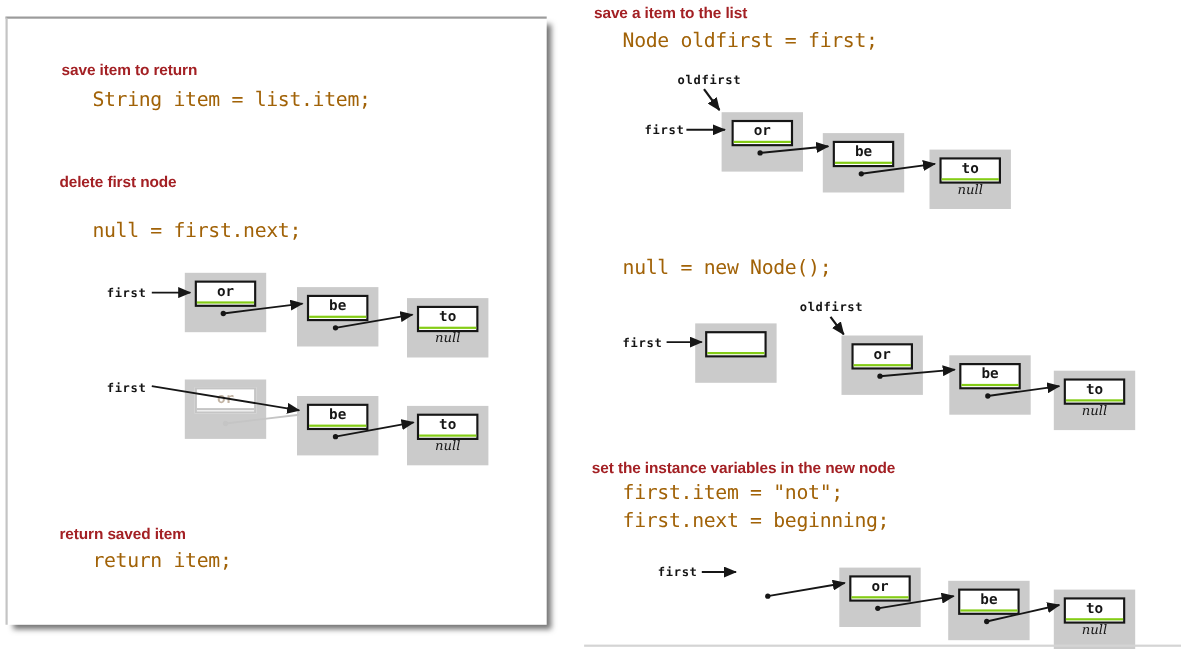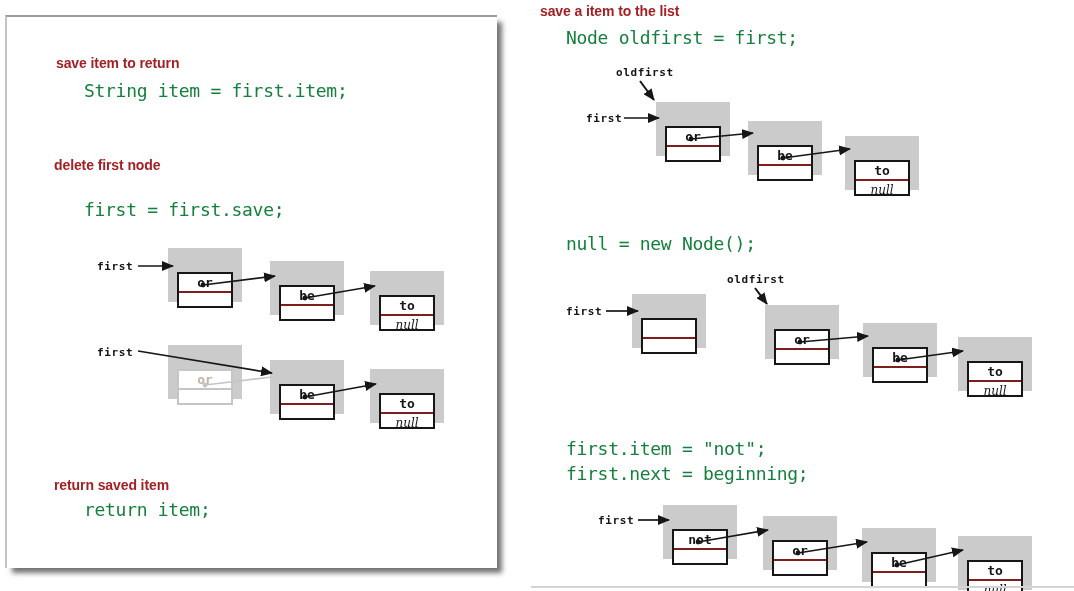--- a/index.html
+++ b/index.html
@@ -4,48 +4,48 @@
 <style>
   html,body{margin:0;padding:0;background:#ffffff;}
   .stage{position:relative;width:1074px;height:591px;background:#fff;overflow:hidden;
          font-family:"DejaVu Sans Mono",monospace;}
   .panel{position:absolute;left:5px;top:15px;width:490px;height:551px;background:#fff;
          border-top:2px solid #9b9b9b;border-left:2px solid #c4c4c4;
          box-shadow:6px 6px 5px -1px rgba(70,70,70,0.75);z-index:0;}
   .h{position:absolute;font-family:"Liberation Sans",sans-serif;font-weight:bold;
      font-size:14px;color:#a32024;white-space:nowrap;letter-spacing:-0.1px;z-index:1;}
   .code{position:absolute;font-family:"DejaVu Sans Mono",monospace;font-size:18px;
-        color:#15803d;white-space:pre;letter-spacing:-0.3px;z-index:1;}
+        color:#a16207;white-space:pre;letter-spacing:-0.3px;z-index:1;}
   .lbl{position:absolute;font-size:11px;font-weight:bold;letter-spacing:0.6px;
        color:#151515;white-space:nowrap;z-index:1;}
   .node{position:absolute;width:74px;height:54px;background:#cbcbcb;z-index:1;}
-  .nbox{position:absolute;left:9px;top:24px;width:56px;height:36px;background:#fff;
+  .nbox{position:absolute;left:9px;top:7px;width:56px;height:24px;background:#fff;
         border:2px solid #161616;box-sizing:border-box;}
   .ncell{height:17px;line-height:17px;text-align:center;font-size:13px;font-weight:bold;
          color:#161616;overflow:hidden;}
-  .nbot{border-top:2px solid #7f1d1d;}
+  .nbot{border-top:2px solid #84cc16;}
   .null-text{font-family:"DejaVu Serif",serif;font-style:italic;font-weight:normal;font-size:12px;}
   .node.faded .nbox{border-color:#c5c5c5;}
   .node.faded .ncell{color:#c2b4a4;}
   .node.faded .nbot{border-top-color:#c5c5c5;}
   .arrows{position:absolute;left:0;top:0;z-index:2;pointer-events:none;}
   .rule{position:absolute;left:531px;top:586px;width:543px;height:2px;background:#d4d4d4;z-index:1;}
 </style>
 </head>
 <body>
 
 <div class="stage">
 
   <div class="panel"></div>
 
   <div class="h" style="left:56px;top:55px">save item to return</div>
-  <div class="code" style="left:84px;top:80px">String item = first.item;</div>
+  <div class="code" style="left:84px;top:80px">String item = list.item;</div>
 
   <div class="h" style="left:54px;top:157px">delete first node</div>
-  <div class="code" style="left:84px;top:199px">first = first.save;</div>
+  <div class="code" style="left:84px;top:199px">null = first.next;</div>
 
   <div class="h" style="left:54px;top:477px">return saved item</div>
   <div class="code" style="left:84px;top:499px">return item;</div>
 
   <div class="lbl" style="left:97px;top:260px">first</div>
   <div class="node" style="left:168px;top:248px">
     <div class="nbox">
         <div class="ncell ntop">or</div>
         <div class="ncell nbot"></div>
       </div>
@@ -127,29 +127,24 @@
         <div class="ncell nbot"></div>
       </div>
   </div>
   <div class="node" style="left:958px;top:337px">
     <div class="nbox">
         <div class="ncell ntop">to</div>
         <div class="ncell nbot"><span class="null-text">null</span></div>
       </div>
   </div>
 
+  <div class="h" style="left:538px;top:417px">set the instance variables in the new node</div>
   <div class="code" style="left:566px;top:438px">first.item = "not";</div>
   <div class="code" style="left:566px;top:463px">first.next = beginning;</div>
   <div class="lbl" style="left:598px;top:514px">first</div>
-  <div class="node" style="left:663px;top:505px">
-    <div class="nbox">
-        <div class="ncell ntop">not</div>
-        <div class="ncell nbot"></div>
-      </div>
-  </div>
   <div class="node" style="left:763px;top:516px">
     <div class="nbox">
         <div class="ncell ntop">or</div>
         <div class="ncell nbot"></div>
       </div>
   </div>
   <div class="node" style="left:862px;top:528px">
     <div class="nbox">
         <div class="ncell ntop">be</div>
         <div class="ncell nbot"></div>

